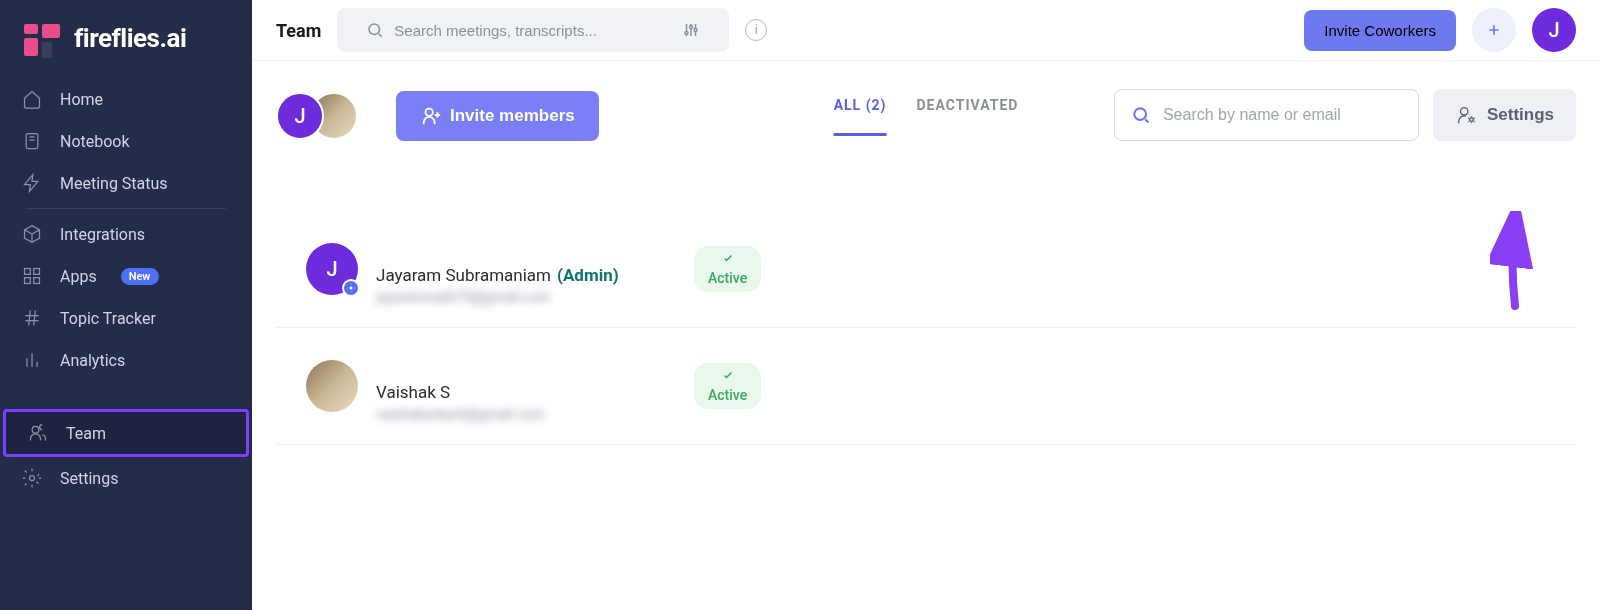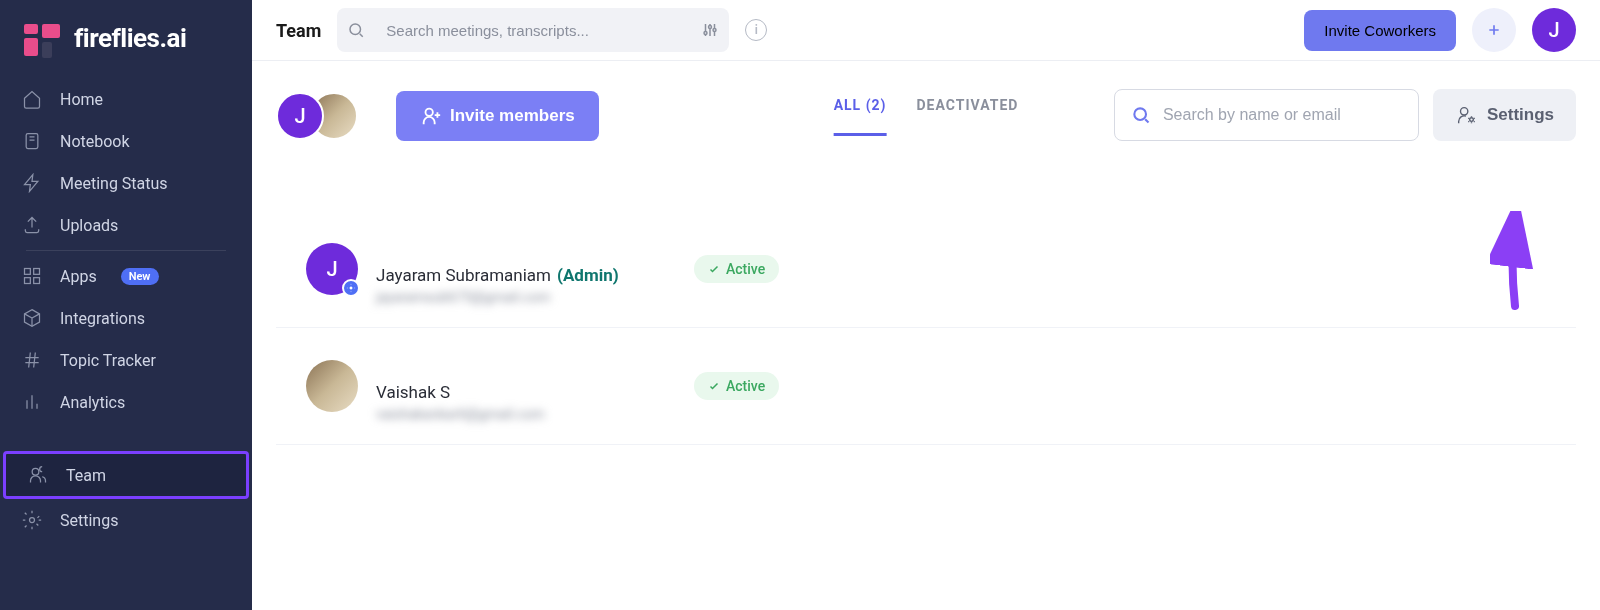--- a/index.html
+++ b/index.html
@@ -15,21 +15,21 @@
     .nav-divider { border-top: 1px solid rgba(255,255,255,0.1); margin: 4px 26px; }
     .nav-item { display: flex; align-items: center; gap: 18px; padding: 11px 22px; font-size: 16px; color: #d0d5e5; cursor: pointer; position: relative; }
     .nav-item.active { background: #1e2440; border: 3px solid #7b3fff; margin: 0 3px; border-radius: 4px; }
     .nav-icon { width: 20px; height: 20px; stroke: #8b92a9; stroke-width: 1.5; fill: none; flex-shrink: 0; }
     .nav-badge { background: #4f6ff5; color: #fff; font-size: 11px; font-weight: 600; padding: 2px 8px; border-radius: 10px; margin-left: 6px; }
     
     
     .main { flex: 1; display: flex; flex-direction: column; }
     .topbar { display: flex; align-items: center; padding: 0 24px; height: 61px; border-bottom: 1px solid #eceef3; gap: 16px; }
     .page-title { font-size: 18px; font-weight: 700; color: #1a1a1a; }
-    .search-wrap { display: flex; align-items: center; background: #f1f2f6; border-radius: 8px; padding: 0 10px; height: 44px; width: 392px; gap: 21px; }
+    .search-wrap { display: flex; align-items: center; background: #f1f2f6; border-radius: 8px; padding: 0 29px; height: 44px; width: 392px; gap: 10px; }
     .search-input { border: none; background: transparent; outline: none; font-size: 15px; color: #666; flex: 1; }
     .search-input::placeholder { color: #8a8f9c; }
     .sliders-icon { width: 18px; height: 18px; stroke: #8a8f9c; }
     .info-btn { width: 22px; height: 22px; border: 1.5px solid #b5bac5; border-radius: 50%; display: flex; align-items: center; justify-content: center; color: #b5bac5; font-size: 12px; font-weight: 600; cursor: pointer; }
     .spacer { flex: 1; }
     .invite-btn { background: #6f79ef; color: #000000; border: none; font-size: 15px; font-weight: 500; padding: 12px 20px; border-radius: 8px; cursor: pointer; }
     .plus-btn { width: 44px; height: 44px; border-radius: 50%; background: #eef0fb; display: flex; align-items: center; justify-content: center; cursor: pointer; }
     .plus-btn svg { width: 16px; height: 16px; stroke: #6f79ef; stroke-width: 2.5; }
     .avatar-top { width: 44px; height: 44px; border-radius: 50%; background: #6e2bdb; color: #fff; display: flex; align-items: center; justify-content: center; font-size: 20px; font-weight: 500; cursor: pointer; }
     
@@ -59,21 +59,21 @@
     .member-row { display: flex; align-items: center; padding: 22px 30px; border-bottom: 1px solid #f0f2f7; gap: 18px; }
     .member-av { width: 52px; height: 52px; border-radius: 50%; display: flex; align-items: center; justify-content: center; font-size: 20px; font-weight: 500; position: relative; }
     .mav1 { background: #6e2bdb; color: #fff; }
     .mav2 { background-image: linear-gradient(135deg, #8b7355 0%, #c9b896 50%, #e8dcc4 100%); }
     .gear-badge { position: absolute; bottom: -2px; right: -2px; width: 18px; height: 18px; background: #4f6ff5; border-radius: 50%; border: 2px solid #fff; display: flex; align-items: center; justify-content: center; }
     .gear-badge svg { width: 10px; height: 10px; stroke: #fff; fill: #fff; }
     .member-info { display: flex; flex-direction: column; gap: 4px; width: 300px; margin-top: 32px; }
     .member-name { font-size: 17px; color: #2a2d37; display: flex; gap: 6px; align-items: baseline; }
     .member-role { color: #0f766e; font-weight: bold; }
     .member-email { filter: blur(4px); font-size: 14px; color: #8a8f9c; user-select: none; }
-    .status-badge { background: #e9f8ed; color: #3ba860; font-size: 14px; font-weight: 500; padding: 6px 14px; border-radius: 14px; display: flex; align-items: center; gap: 6px; }
+    .status-badge { background: #e9f8ed; color: #3ba860; font-size: 14px; font-weight: 500; padding: 6px 14px; border-radius: 14px; display: flex; align-items: center; gap: 6px; flex-direction: column; }
     .status-badge svg { width: 12px; height: 12px; stroke: #3ba860; stroke-width: 3; fill: none; }
     
     .arrow-annotation { position: absolute; right: 60px; top: 150px; pointer-events: none; }
     .arrow-annotation svg { width: 50px; height: 100px; }
   </style>
 </head>
 <body>
 
 <div class="app">
   <aside class="sidebar">
@@ -99,43 +99,37 @@
             <path d="M9 7h6M9 11h6"></path>
           </svg>
         <span>Notebook</span>
       </div>
       <div class="nav-item">
         <svg class="nav-icon" viewBox="0 0 24 24">
             <path d="M13 2L3 14h7l-1 8 10-12h-7l1-8z"></path>
           </svg>
         <span>Meeting Status</span>
       </div>
-      <div class="nav-item">
-        <svg class="nav-icon" viewBox="0 0 24 24">
-            <path d="M12 3v12M7 8l5-5 5 5M4 17v2a2 2 0 002 2h12a2 2 0 002-2v-2"></path>
-          </svg>
-        <span>Uploads</span>
-      </div>
       <div class="nav-divider"></div>
+      <div class="nav-item">
+        <svg class="nav-icon" viewBox="0 0 24 24">
+            <path d="M12 2l9 5v10l-9 5-9-5V7l9-5z"></path>
+            <path d="M12 12l9-5M12 12v10M12 12L3 7"></path>
+          </svg>
+        <span>Integrations</span>
+      </div>
       <div class="nav-item">
         <svg class="nav-icon" viewBox="0 0 24 24">
             <rect x="3" y="3" width="7" height="7"></rect>
             <rect x="14" y="3" width="7" height="7"></rect>
             <rect x="3" y="14" width="7" height="7"></rect>
             <rect x="14" y="14" width="7" height="7"></rect>
           </svg>
         <span>Apps</span>
         <span class="nav-badge">New</span>
-      </div>
-      <div class="nav-item">
-        <svg class="nav-icon" viewBox="0 0 24 24">
-            <path d="M12 2l9 5v10l-9 5-9-5V7l9-5z"></path>
-            <path d="M12 12l9-5M12 12v10M12 12L3 7"></path>
-          </svg>
-        <span>Integrations</span>
       </div>
       <div class="nav-item">
         <svg class="nav-icon" viewBox="0 0 24 24">
             <path d="M4 9h16M4 15h16M10 3L8 21M16 3l-2 18"></path>
           </svg>
         <span>Topic Tracker</span>
       </div>
       <div class="nav-item">
         <svg class="nav-icon" viewBox="0 0 24 24">
             <path d="M6 20V10M12 20V4M18 20v-6"></path>

